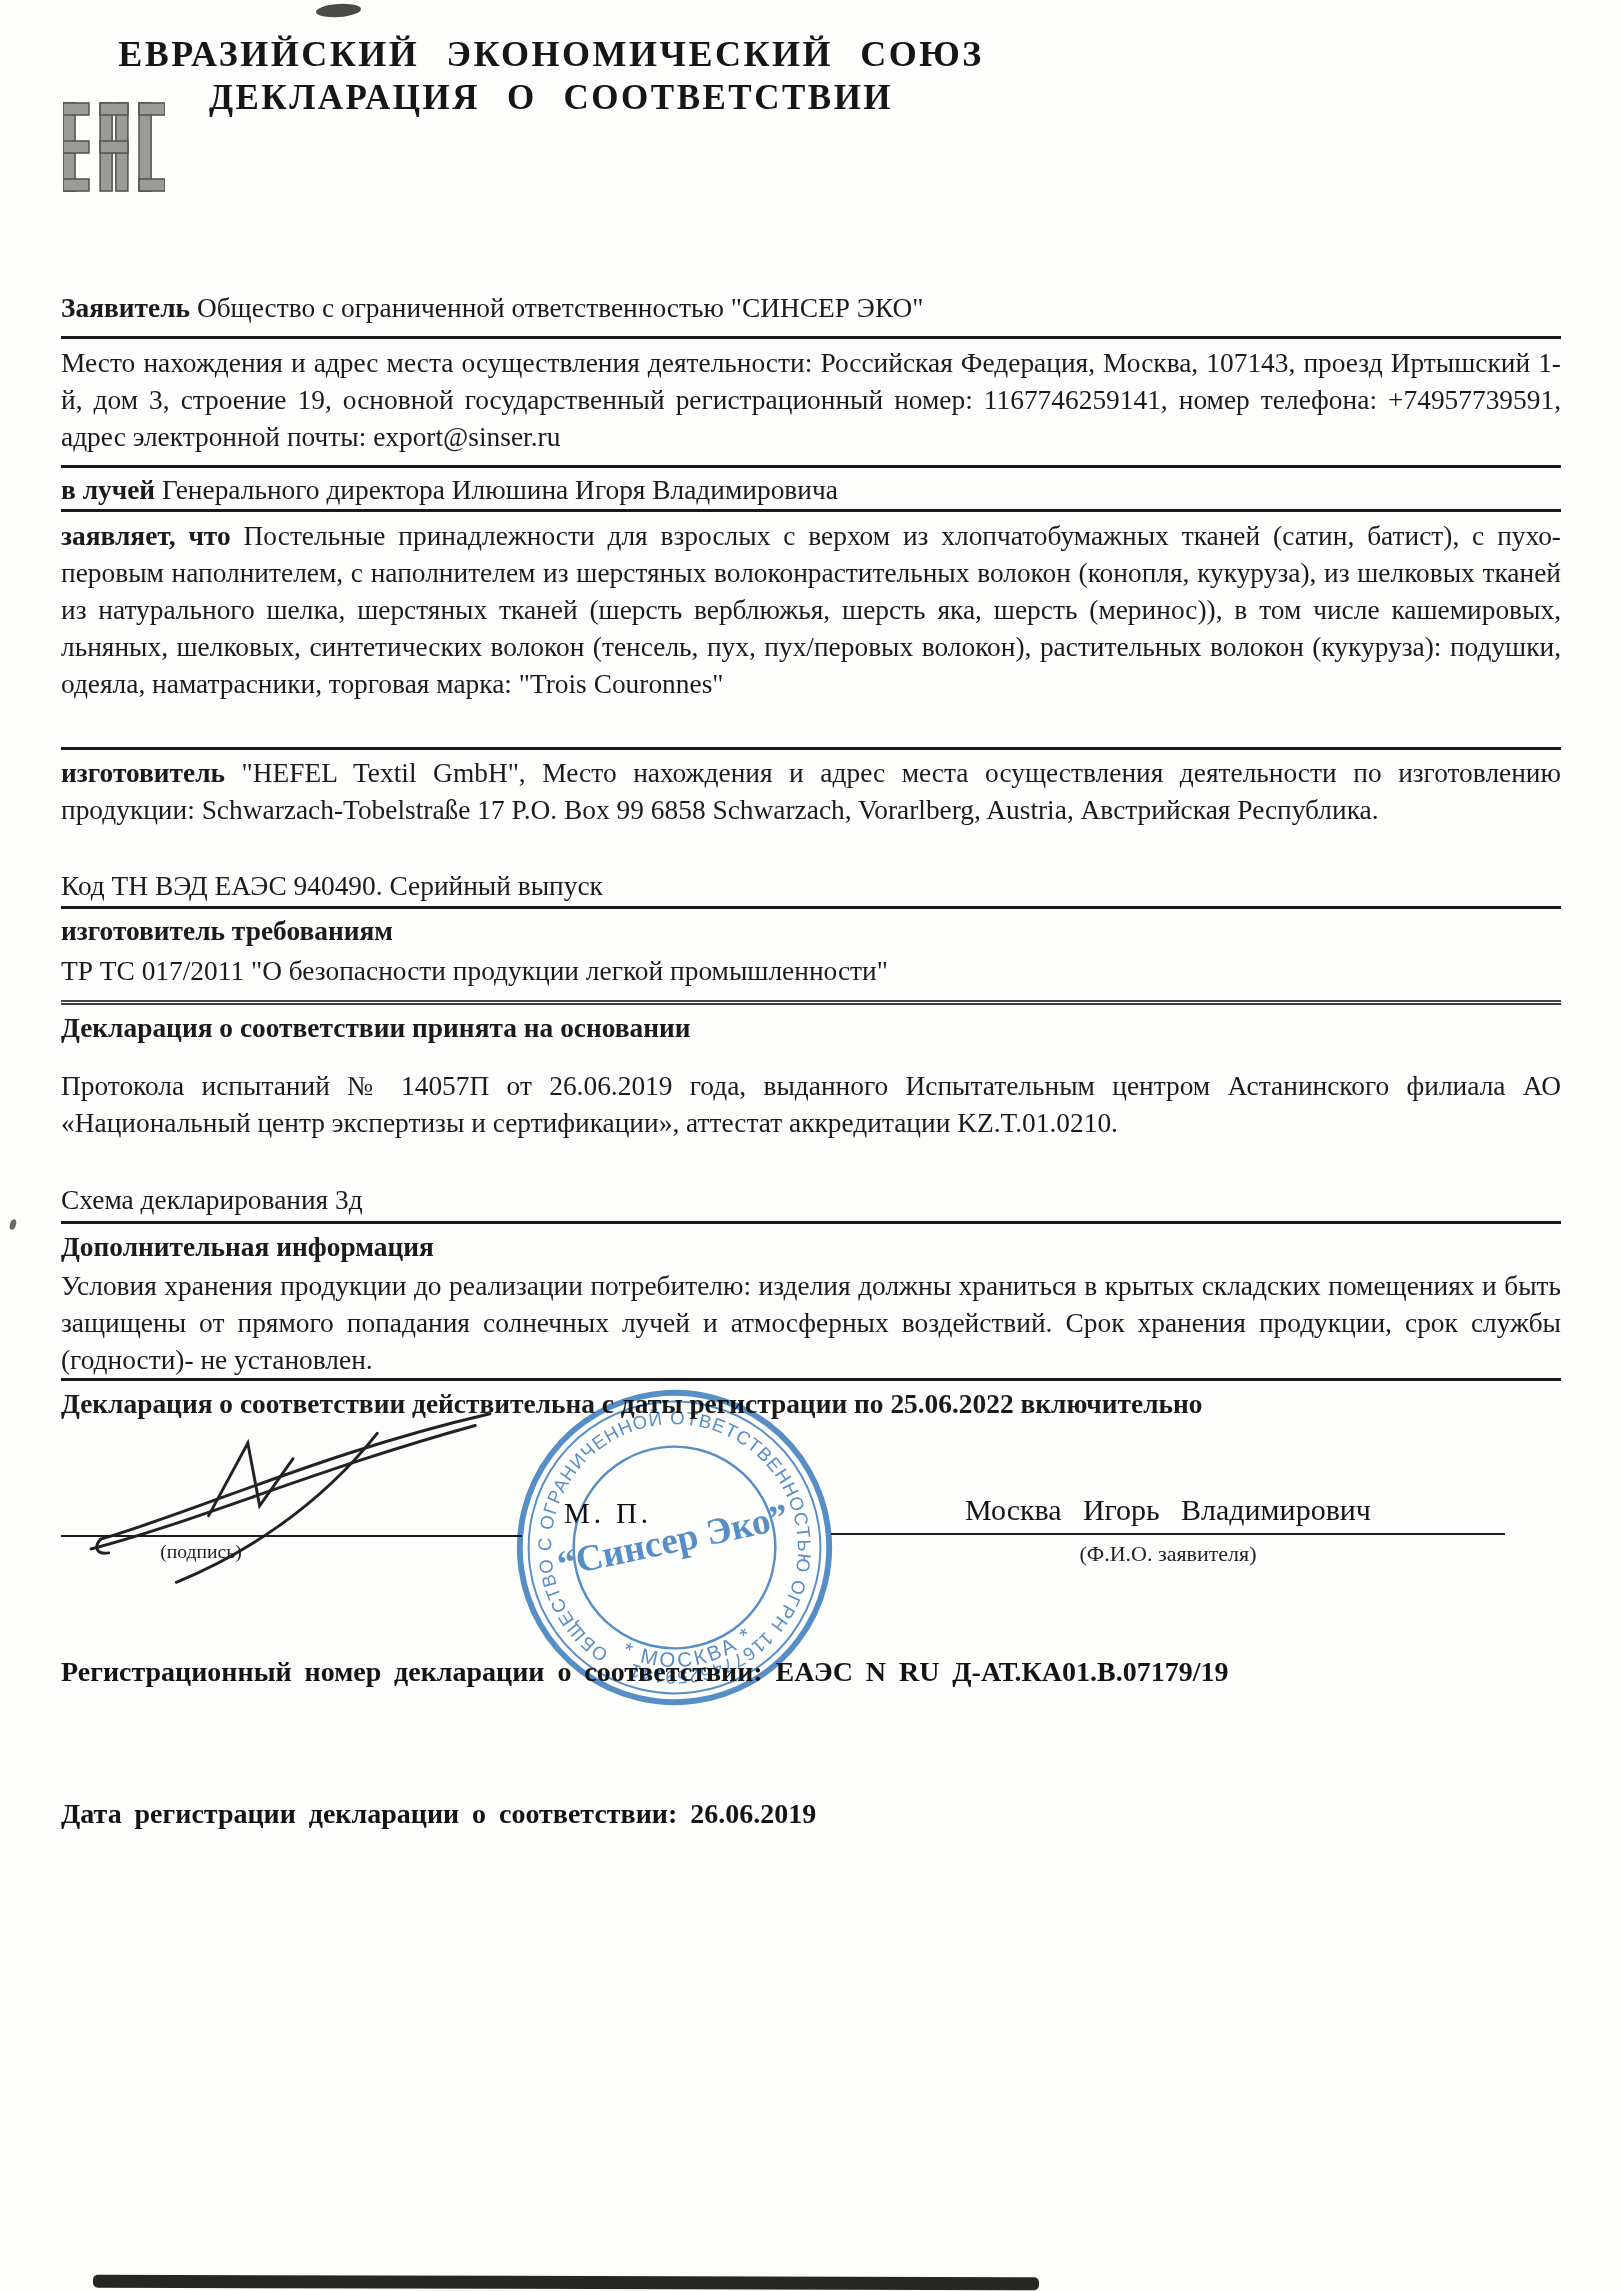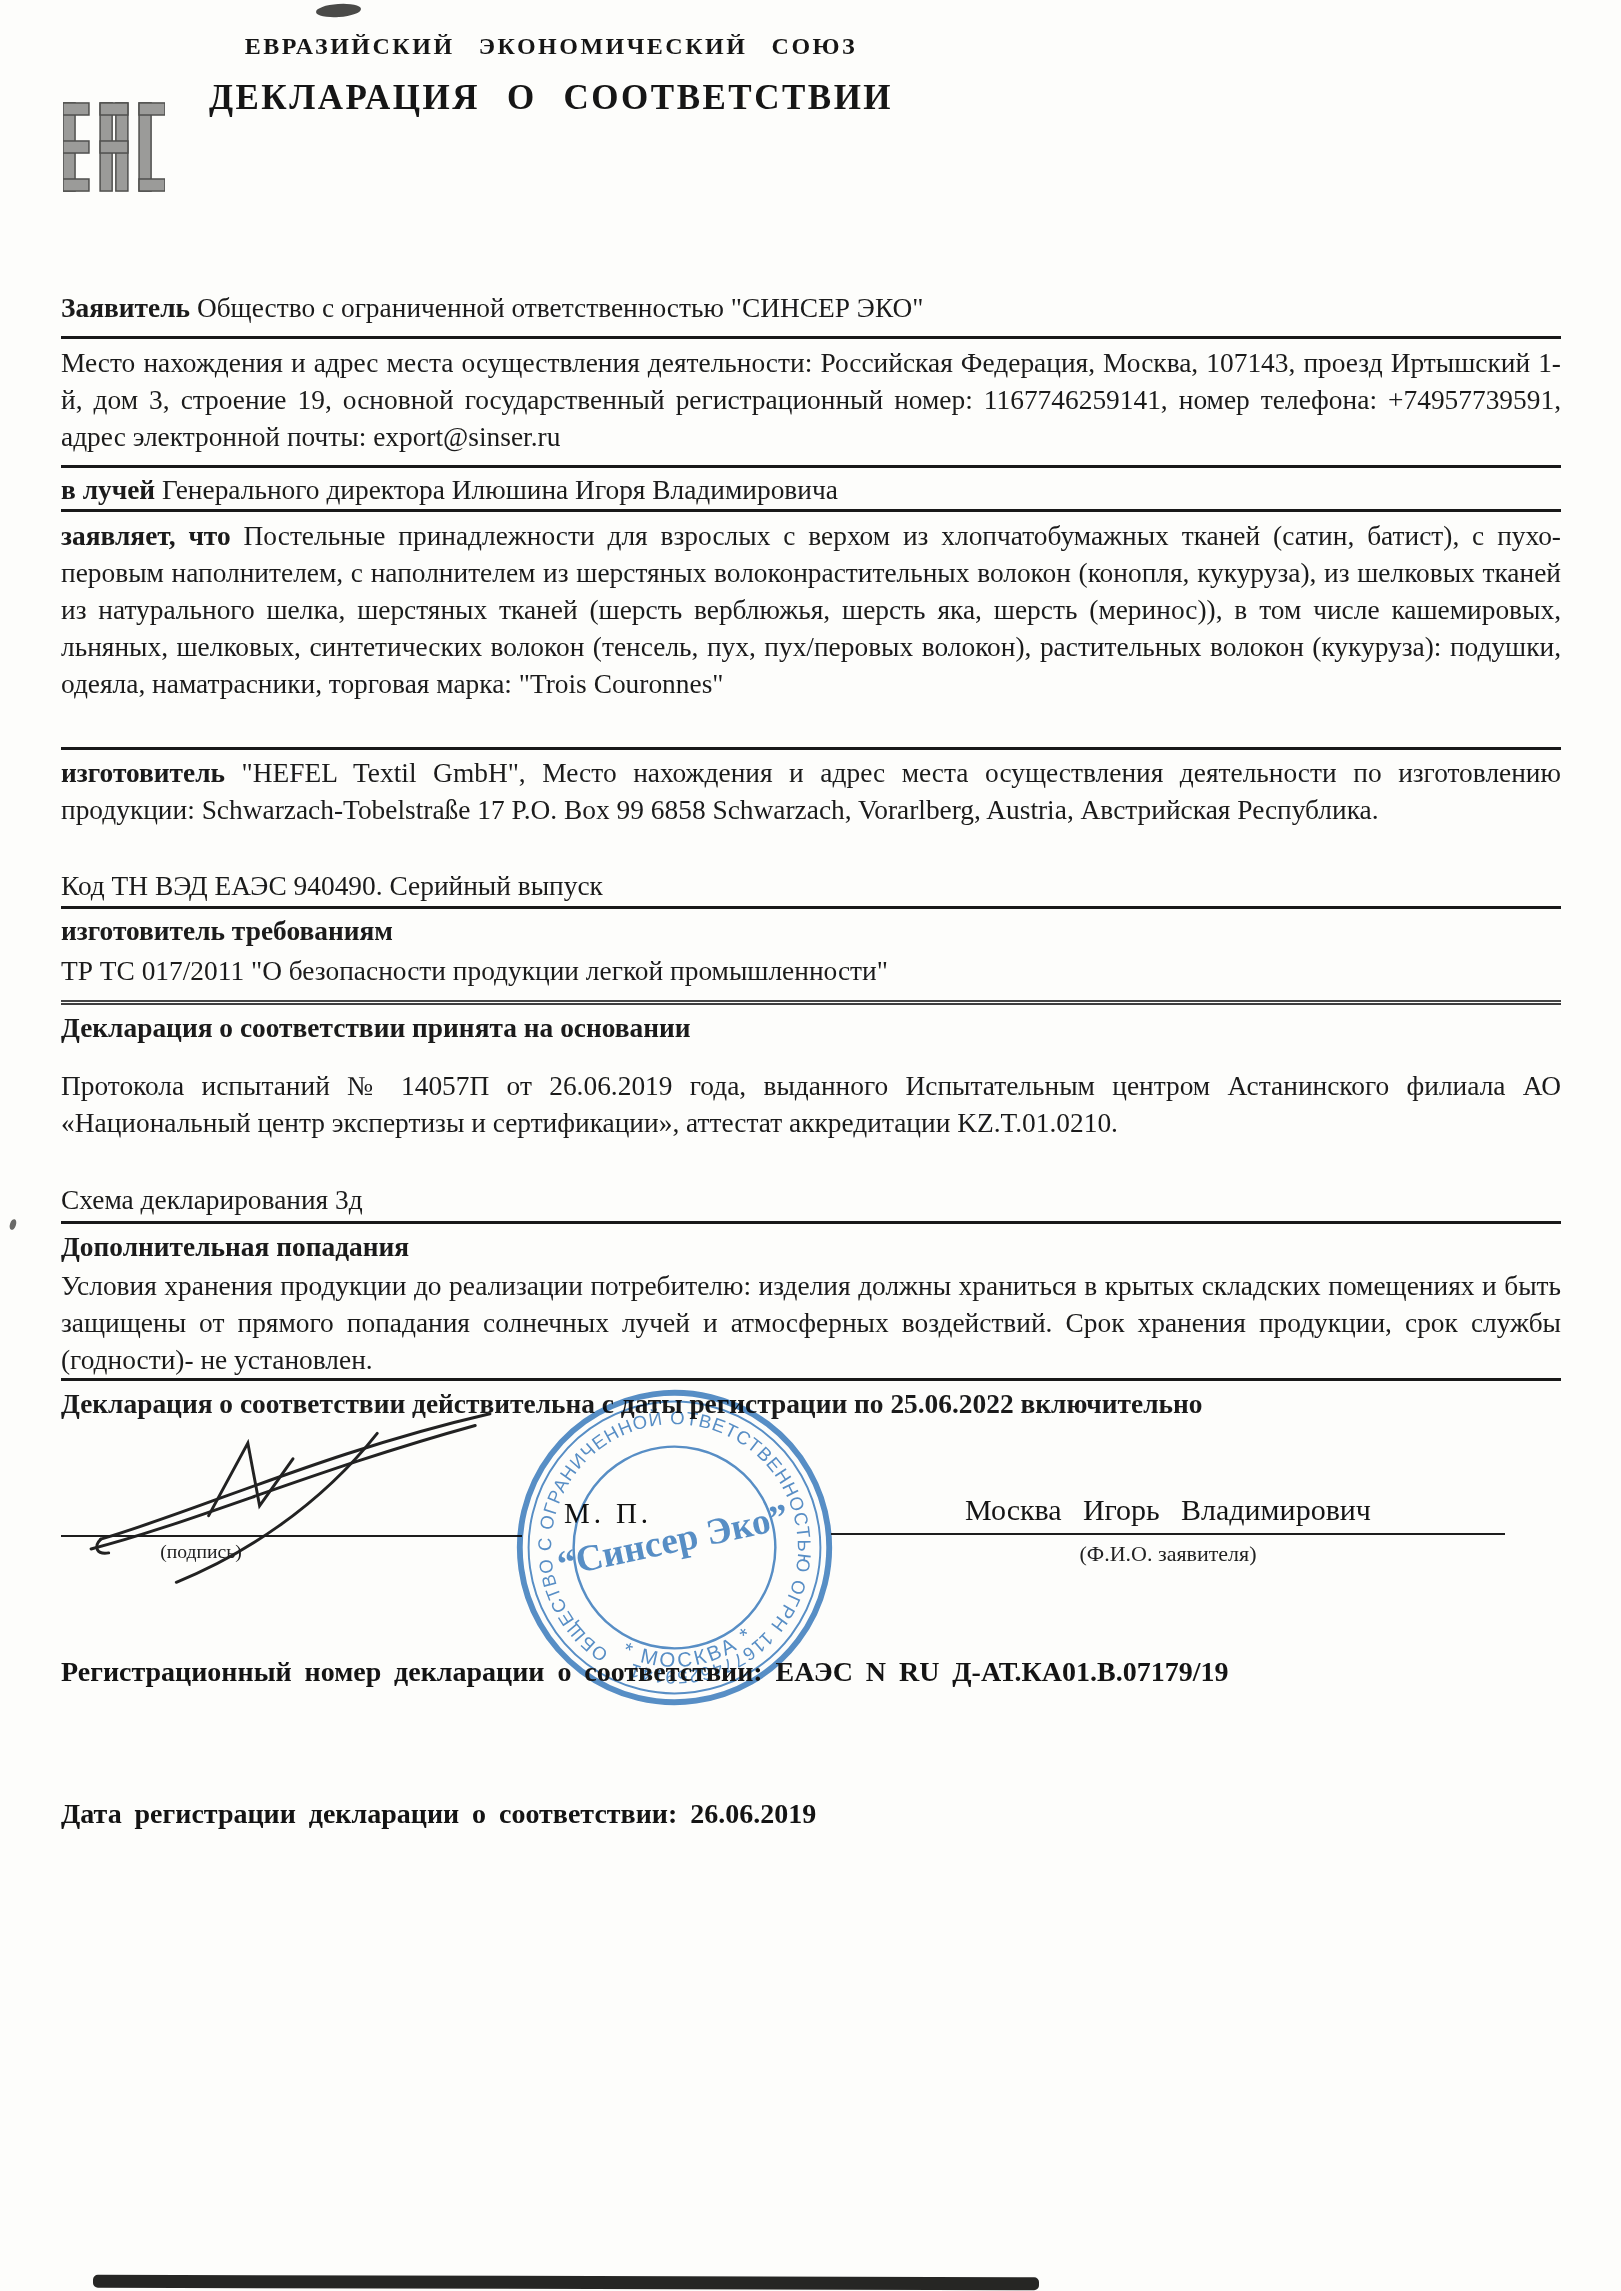--- a/index.html
+++ b/index.html
@@ -8,21 +8,21 @@
     width:1621px;height:2292px;
     background:#fdfdfb;
     font-family:"Liberation Serif", serif;
     color:#1b1b1b;
     overflow:hidden;
   }
   .abs{position:absolute;}
   .title{
     left:0;top:33px;width:1102px;
     text-align:center;font-weight:bold;
-    font-size:24px;letter-spacing:2.5px;word-spacing:15.7px;
+    font-size:36px;letter-spacing:2.5px;word-spacing:15.7px;
     color:#161616;
   }
   .title2{top:78px;font-size:35px;}
   .bodyline{left:61px;width:1500px;font-size:27.4px;line-height:37px;}
   .para{text-align:justify;}
   .blabel{font-weight:bold;}
   .rule{left:61px;width:1500px;height:2.9px;background:#191919;}
   .rule-thick{height:4.9px;background:linear-gradient(#454545 0 2px,#fdfdfb 2px 2.9px,#3e3e3e 2.9px 4.9px);}
   .sigline{height:0;border-top:2.5px solid #1d1d1d;}
   .caption{font-size:19.6px;text-align:center;color:#222;}
@@ -95,21 +95,21 @@
 
   <div class="abs bodyline blabel" style="top:913px;">изготовитель требованиям</div>
   <div class="abs bodyline" style="top:953px;">ТР ТС 017/2011 "О безопасности продукции легкой промышленности"</div>
   <div class="abs rule rule-thick" style="top:1000px;"></div>
 
   <div class="abs bodyline blabel" style="top:1010px;">Декларация о соответствии принята на основании</div>
   <div class="abs bodyline para" style="top:1068px;">Протокола испытаний № 14057П от 26.06.2019 года, выданного Испытательным центром Астанинского филиала АО «Национальный центр экспертизы и сертификации», аттестат аккредитации KZ.T.01.0210.</div>
   <div class="abs bodyline" style="top:1182px;">Схема декларирования 3д</div>
   <div class="abs rule" style="top:1221px;"></div>
 
-  <div class="abs bodyline blabel" style="top:1229px;">Дополнительная попадания</div>
+  <div class="abs bodyline blabel" style="top:1229px;">Дополнительная информация</div>
   <div class="abs bodyline para" style="top:1268px;">Условия хранения продукции до реализации потребителю: изделия должны храниться в крытых складских помещениях и быть защищены от прямого попадания солнечных лучей и атмосферных воздействий. Срок хранения продукции, срок службы (годности)- не установлен.</div>
   <div class="abs rule" style="top:1378px;"></div>
 
   <div class="abs bodyline blabel" style="top:1386px;">Декларация о соответствии действительна с даты регистрации по 25.06.2022 включительно</div>
 
   <svg class="abs" style="left:83px;top:1400px;" width="461" height="196" viewBox="0 0 470 200">
     <g fill="none" stroke="#222" stroke-width="3" stroke-linecap="round">
       <path d="M 18 142 C 120 112, 250 52, 415 14"></path>
       <path d="M 8 152 C 110 126, 240 70, 400 26"></path>
       <path d="M 128 118 L 168 44 L 180 108 L 214 60"></path>

